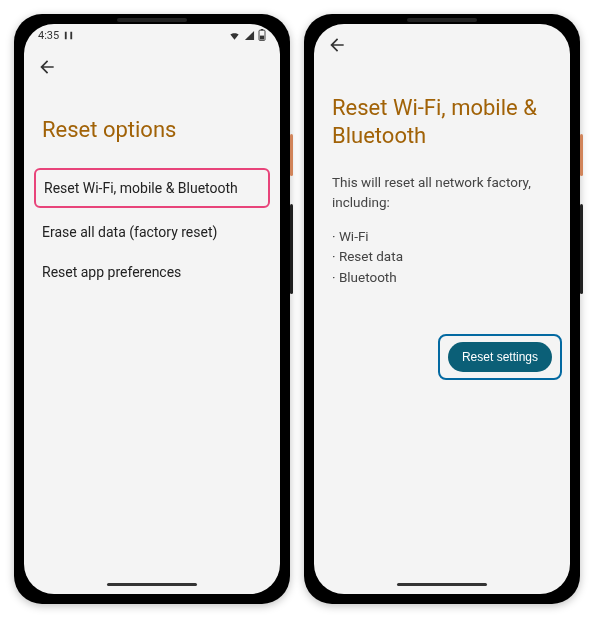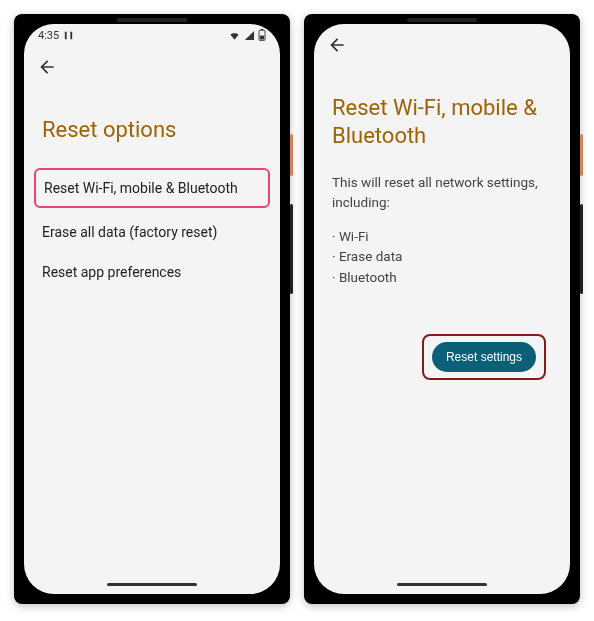--- a/index.html
+++ b/index.html
@@ -9,21 +9,21 @@
       display: flex;
       gap: 14px;
       padding: 14px;
       width: 594px;
       height: 621px;
     }
     .phone {
       width: 276px;
       height: 590px;
       background: #000;
-      border-radius: 8px;
+      border-radius: 28px;
       padding: 10px;
       position: relative;
       box-shadow: 0 2px 8px rgba(0,0,0,.25);
     }
     .phone::before {
       content: "";
       position: absolute;
       top: 4px; left: 50%; transform: translateX(-50%);
       width: 70px; height: 4px; background: #222; border-radius: 2px;
     }
@@ -95,23 +95,23 @@
       margin-bottom: 14px;
     }
     .bullets {
       font-size: 13.5px;
       color: #444;
       line-height: 1.5;
     }
     .bullets div::before { content: "· "; }
     .button-wrap {
       position: absolute;
-      right: 24px;
+      right: 8px;
       top: 268px;
-      border: 2px solid #7f1d1d;
+      border: 2px solid #0369a1;
       border-radius: 8px;
       padding: 6px 8px;
     }
     .pill-btn {
       background: #0b5f77;
       color: #fff;
       border: none;
       border-radius: 18px;
       padding: 8px 14px;
       font-size: 12px;
@@ -193,24 +193,24 @@
   <div class="screen">
     <div class="appbar">
       <div class="back-arrow">
         <svg width="20" height="20" viewBox="0 0 24 24">
             <path fill="#333" d="M20 11H7.8l5.6-5.6L12 4l-8 8 8 8 1.4-1.4L7.8 13H20z"></path>
           </svg>
       </div>
     </div>
     <div class="content">
       <h1 class="page-title">Reset Wi-Fi, mobile &amp; Bluetooth</h1>
-      <p class="desc">This will reset all network settings, including:</p>
+      <p class="desc">This will reset all network factory, including:</p>
       <div class="bullets">
         <div>Wi-Fi</div>
-        <div>Erase data</div>
+        <div>Reset data</div>
         <div>Bluetooth</div>
       </div>
       <div class="button-wrap">
         <button class="pill-btn">Reset settings</button>
       </div>
     </div>
     <div class="nav-handle"></div>
   </div>
 </div>
 

